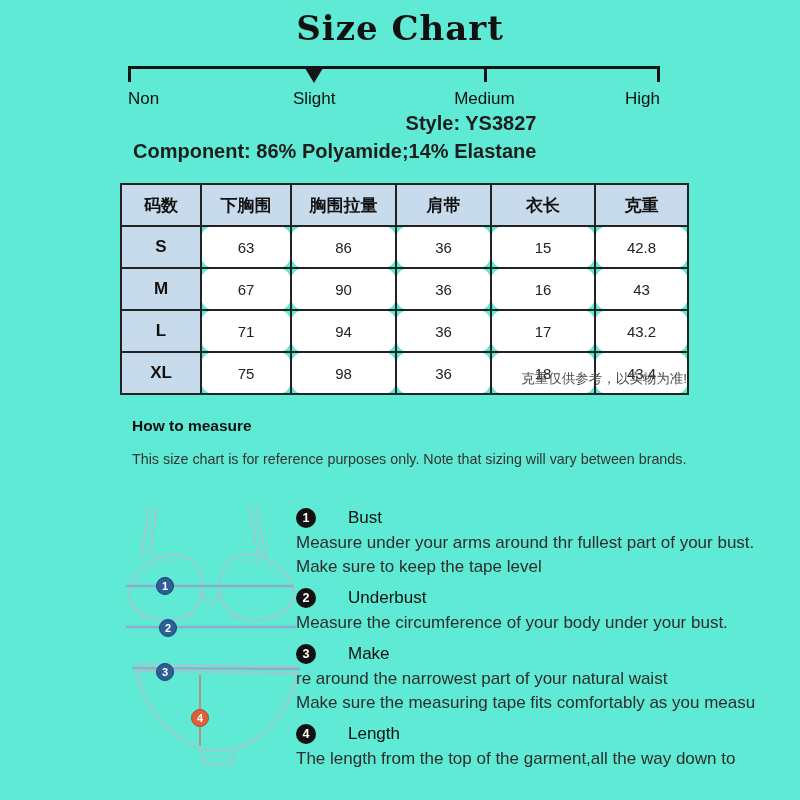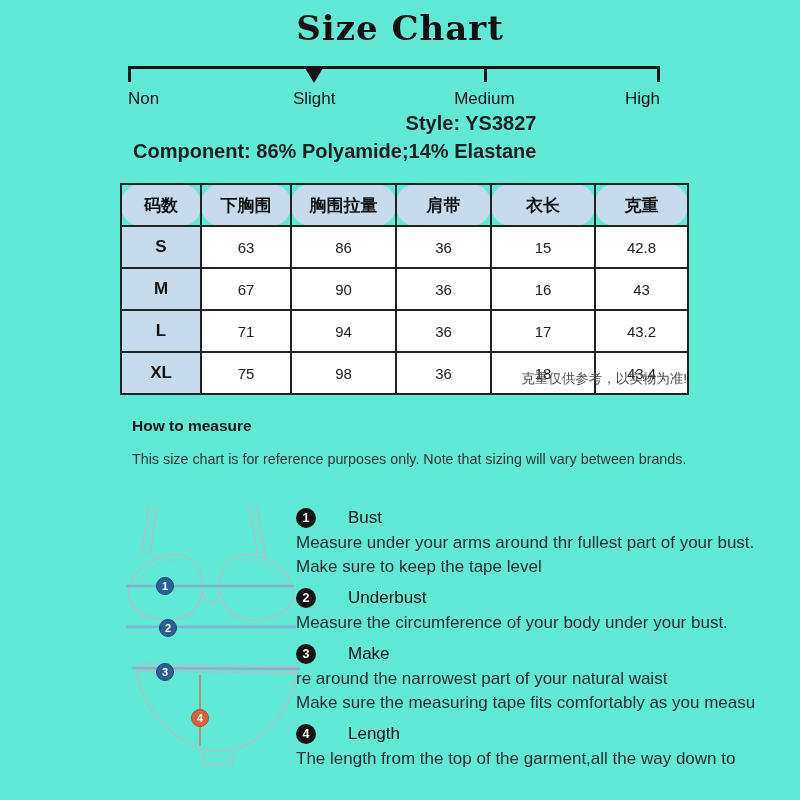--- a/index.html
+++ b/index.html
@@ -29,23 +29,23 @@
   .lbl-slight{left:35%;transform:translateX(-50%);}
   .lbl-medium{left:67%;transform:translateX(-50%);}
   .lbl-high{right:0;}
   
   .style-block{position:absolute;left:133px;top:109px;font-size:20px;font-weight:600;color:#1d1d1d;line-height:28px;white-space:nowrap;text-align:right;}
   
   table.size-table{position:absolute;left:120px;top:183px;border-collapse:collapse;table-layout:fixed;}
   .size-table th,.size-table td{
     border:2px solid #222;text-align:center;vertical-align:middle;height:40px;padding:0;
   }
-  .size-table thead th{background:#c8dbec;font-size:17px;font-weight:700;color:#111;border-radius:20px;}
+  .size-table thead th{background:#c8dbec;font-size:17px;font-weight:700;color:#111;}
   .size-table tbody th{background:#c8dbec;font-size:17px;font-weight:700;color:#111;}
-  .size-table tbody td{background:#fff;font-size:15px;color:#222;font-weight:400;}
+  .size-table tbody td{background:#fff;font-size:15px;color:#222;font-weight:400;border-radius:13px;}
   .weight-note{position:absolute;right:113px;top:370px;font-size:13.5px;color:#4a4a4a;white-space:nowrap;}
   
   .htm-heading{position:absolute;left:132px;top:417px;font-size:15.5px;font-weight:700;color:#111;}
   .disclaimer{position:absolute;left:132px;top:451px;font-size:14.3px;color:#333;white-space:nowrap;}
   
   .illustration{position:absolute;left:122px;top:500px;width:178px;height:272px;}
   
   .steps{position:absolute;left:296px;top:505px;width:410px;}
   .step{margin-bottom:6px;}
   .step-header{display:flex;align-items:center;gap:32px;height:26px;}

